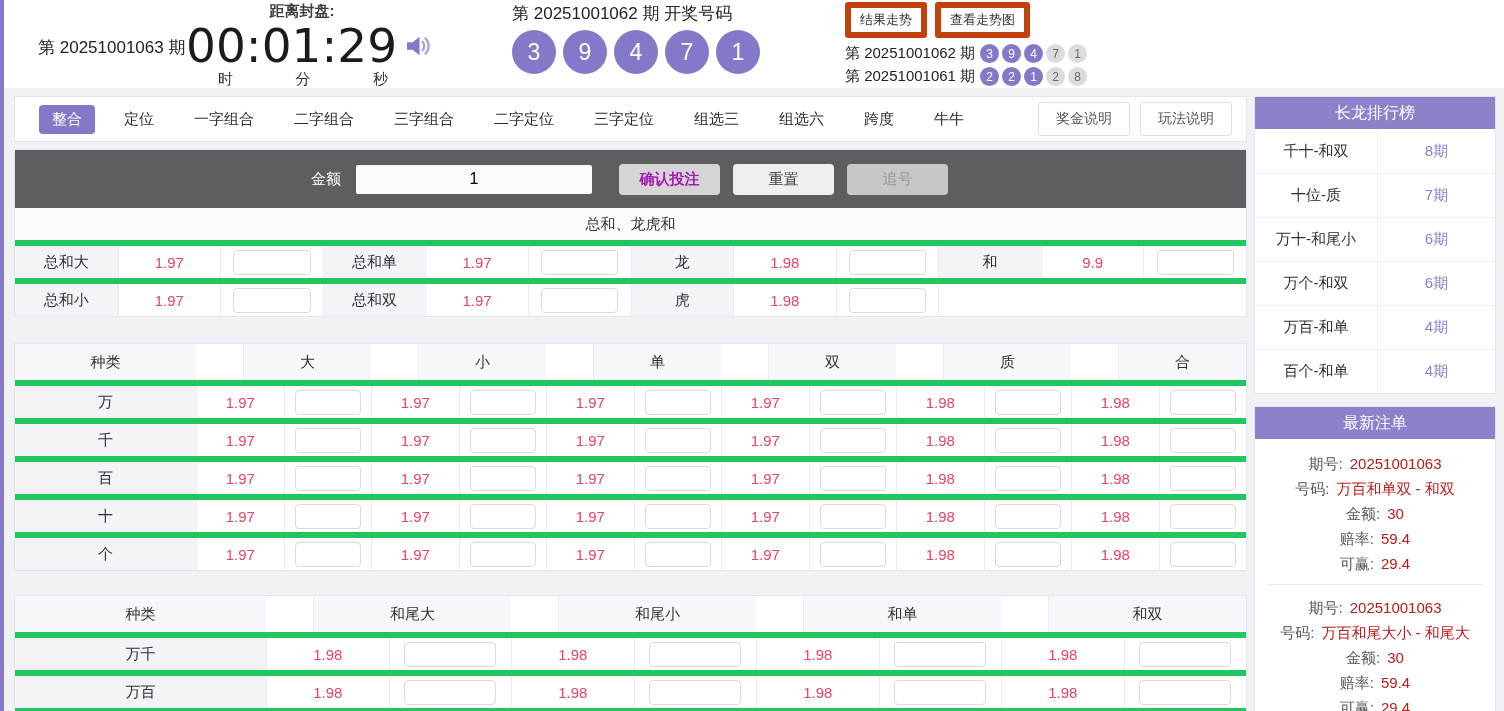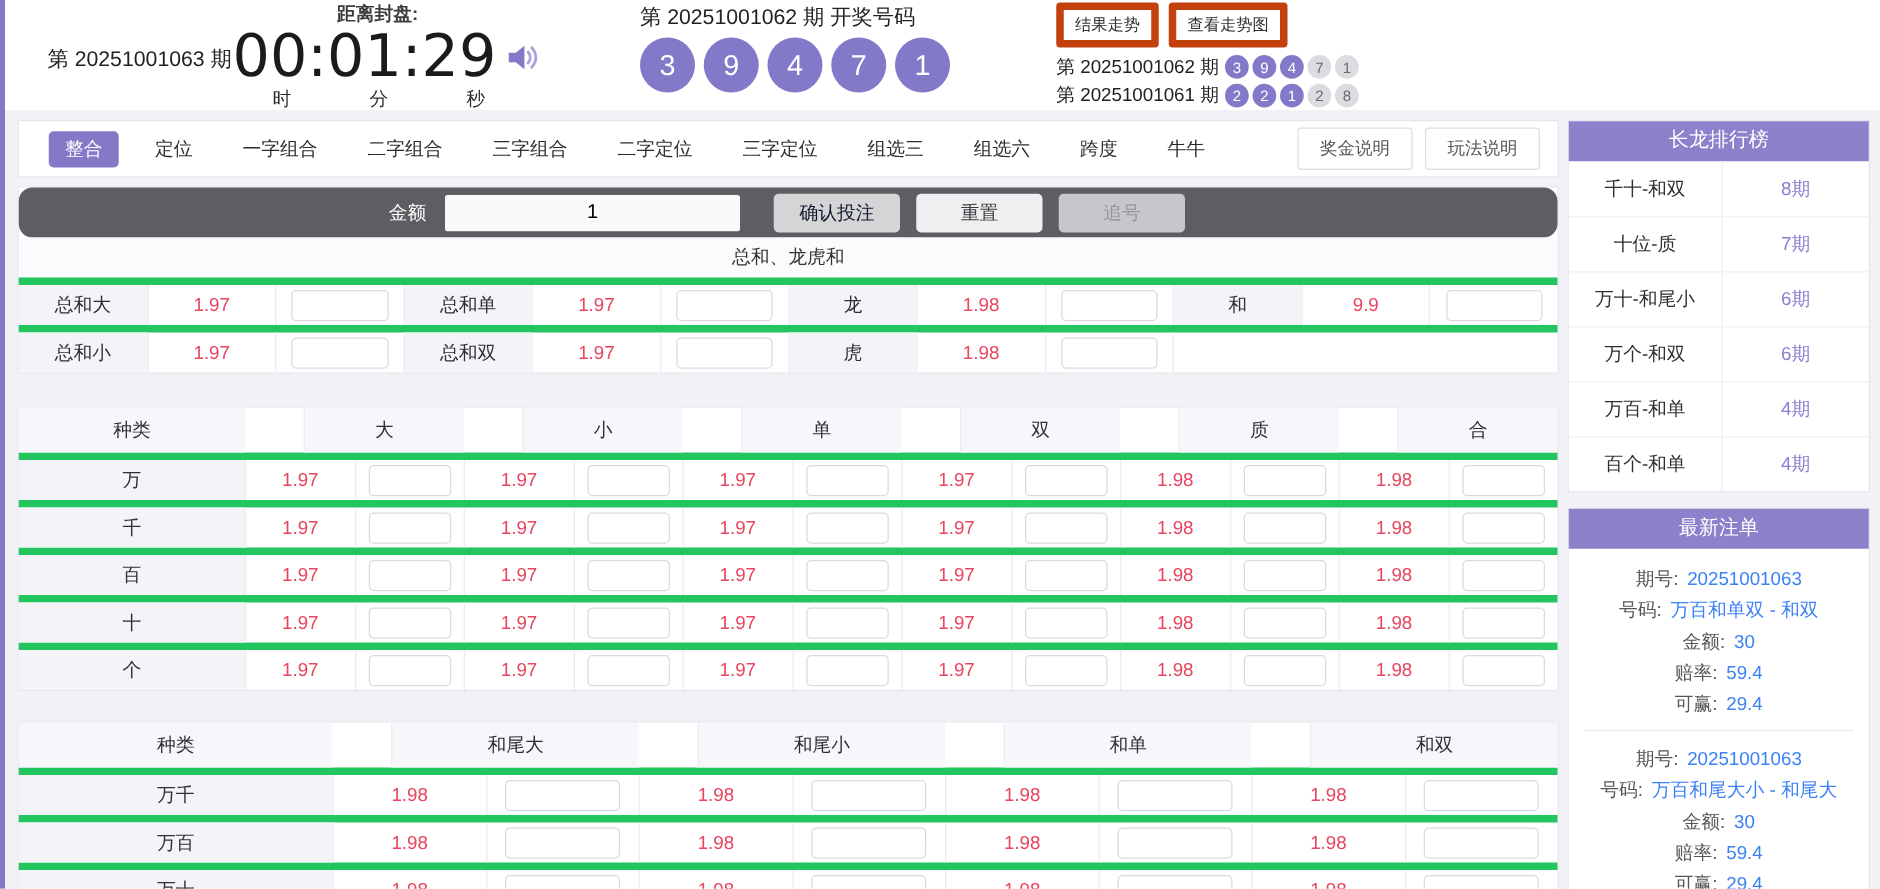--- a/index.html
+++ b/index.html
@@ -42,27 +42,27 @@
 
   
   .tab-card { display:flex; align-items:center; height:46px; padding:0 14px 0 24px; margin-bottom:7px; }
   .tab { font-size:15px; color:#2b2b30; margin-right:18px; padding:5px 11px; cursor:pointer; white-space:nowrap; }
   .tab.active { background:#8478C8; color:#fff; border-radius:4px; padding:5px 13px; }
   .info-btn { border:1px solid #DDDDE3; background:#fff; color:#55555a; font-size:14px;
               padding:7px 17px; border-radius:3px; margin-left:10px; cursor:pointer; font-family:inherit; }
   .info-btn.first { margin-left:auto; }
 
   
-  .bet-bar { background:#5E5E62; height:40px; display:flex; align-items:center;border-radius:11px; }
+  .bet-bar { background:#5E5E62; height:58px; display:flex; align-items:center; }
   .amount-label { color:#fff; font-size:15px; margin-left:296px; }
   .amount-input { width:236px; height:29px; margin-left:15px; border:none; background:#FAFAFA;
                   text-align:center; font-size:16px; border-radius:2px; font-family:inherit; }
   .bar-btn { height:31px; width:101px; border:none; border-radius:4px; font-size:15px;
              cursor:pointer; font-family:inherit; }
-  .bar-btn.submit { background:#D5D5D8; color:#0f172a; margin-left:27px; }
+  .bar-btn.submit { background:#D5D5D8; color:#a21caf; margin-left:27px;font-weight:bold; }
   .bar-btn.reset  { background:#EFEFF1; color:#3c3c40; margin-left:13px; }
   .bar-btn.chase  { background:#C7C7CB; color:#96969B; margin-left:13px; }
 
   
   .sum-title { height:32px; line-height:32px; text-align:center; font-size:15px; color:#333; background:#FBFBFD; }
   .trow { display:grid; height:38px; border-top:6px solid #22c55e; }
   .trow.head-row { height:36px; border-top:none;gap:47px; }
   .sum-row { grid-template-columns:repeat(12,1fr); }
   .t2-row  { grid-template-columns:181px repeat(12,1fr); }
   .t3-row  { grid-template-columns:251px repeat(8,1fr); }
@@ -86,21 +86,21 @@
   .rank-row { display:grid; grid-template-columns:1fr 118px; height:44px; }
   .rank-row + .rank-row { border-top:1px solid #EFEFF3; }
   .rank-name { display:flex; align-items:center; justify-content:center; font-size:15px; color:#2e2e33; }
   .rank-count { display:flex; align-items:center; justify-content:center; font-size:15px;
                 color:#8B7FD1; border-left:1px solid #EFEFF3; }
   .orders-body { padding:8px 12px 10px; }
   .order { padding:4px 0 8px; }
   .order + .order { border-top:1px solid #E8E8EE; padding-top:10px; }
   .oline { display:flex; font-size:15px; line-height:25px;justify-content:center; }
   .ol { color:#55555a; margin-right:7px; }
-  .ov { color:#3b82f6; }
+  .ov { color:#b91c1c; }
 </style>
 </head>
 <body>
 
 <div class="left-strip"></div>
 
 <header class="topbar">
   <div class="period-now">第 20251001063 期</div>
 
   <div class="count-block">

